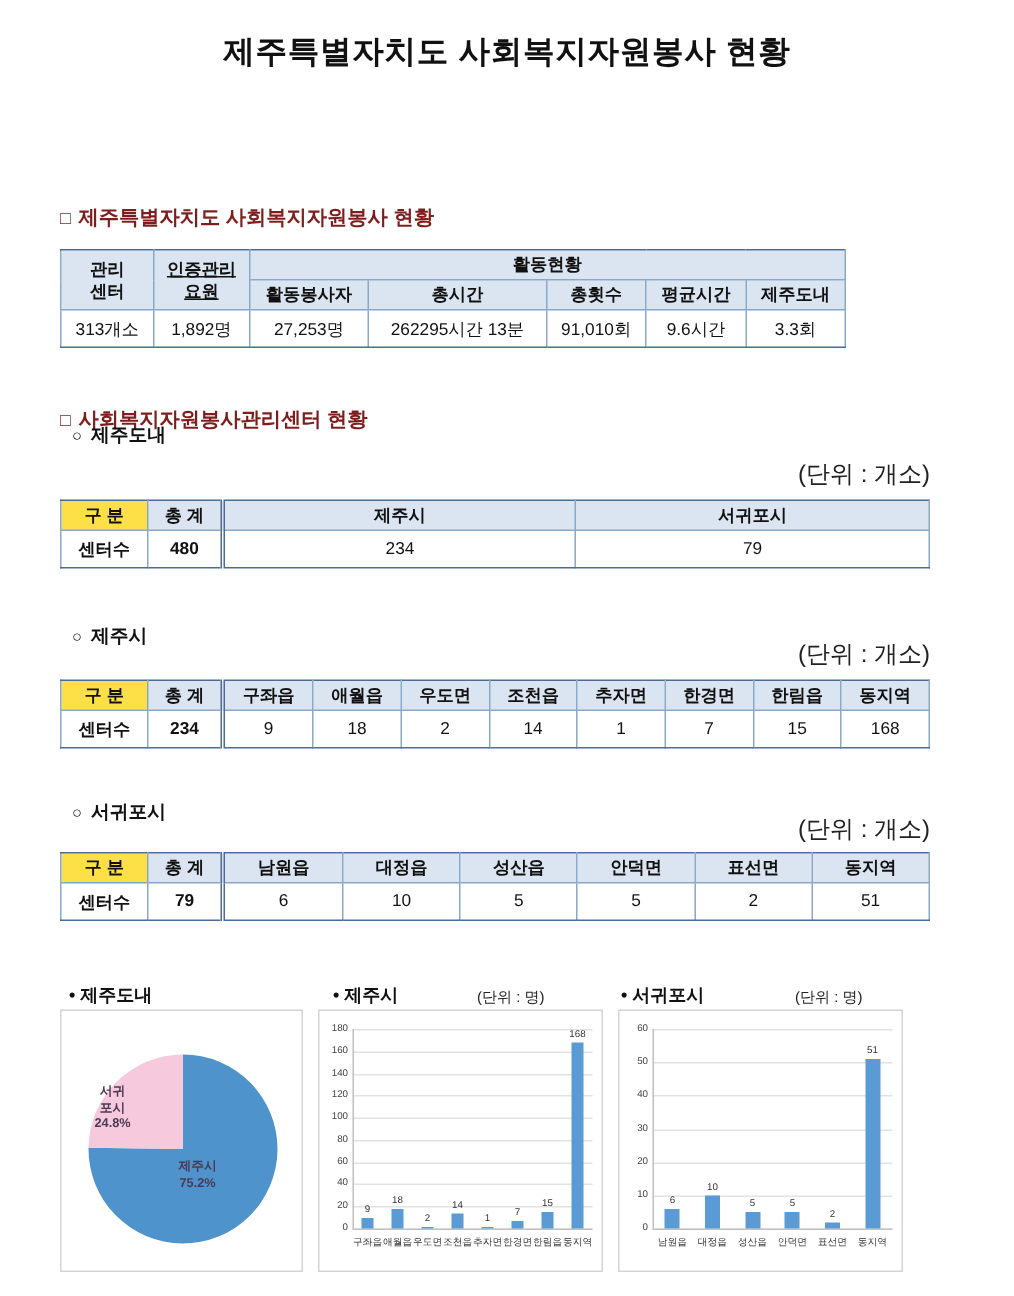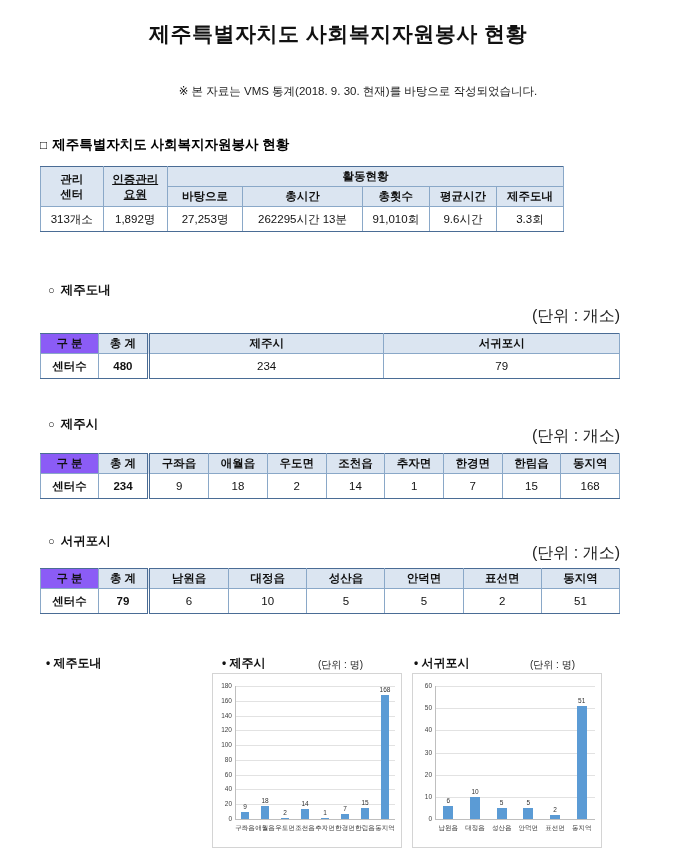--- a/index.html
+++ b/index.html
@@ -22,21 +22,21 @@
   }
   .doc-note {
     position: absolute; top: 84px; left: 0; width: 676px;
     text-align: center; padding-left: 40px;
     font-size: 11.5px; color: #1a1a1a;
   }
 
   
   .sec-h1 {
     position: absolute; left: 40px;
-    font-size: 13.5px; font-weight: bold; color: #000000;
+    font-size: 13.5px; font-weight: bold; color: #7f1d1d;
     white-space: nowrap;
   }
   .sec-h1 .mark { font-size: 12px; margin-right: 5px; }
   .sec-h2 {
     position: absolute; left: 48px;
     font-size: 12.5px; font-weight: bold; color: #111;
     white-space: nowrap;
   }
   .sec-h2 .mark { font-size: 11px; margin-right: 6px; }
 
@@ -63,21 +63,21 @@
     color: #111;
   }
   table.grid th {
     background: #dbe5f1;
     font-weight: bold;
     color: #111;
   }
   table.grid tr.body-row td { background: #ffffff; height: 25px; }
   table.grid .top-edge { border-top: 1.6px solid #4a6c95; }
   table.grid .bot-edge { border-bottom: 1.6px solid #4a6c95; }
-  table.grid .hdr-lbl { background: #8b5cf6; font-weight: bold; }
+  table.grid .hdr-lbl { background: #fde047; font-weight: bold; }
   table.grid .dbl-right { border-right: 3px double #4a6c95; }
   table.grid .tot { font-weight: bold; }
 
   
   .chart-title {
     position: absolute;
     font-size: 12px; font-weight: bold; color: #111;
     white-space: nowrap;
   }
   .chart-unit {
@@ -117,56 +117,58 @@
     position: absolute; text-align: center;
     font-size: 6.5px; color: #333; white-space: nowrap;
   }
 </style>
 </head>
 <body>
 
 <div class="page">
 
   <div class="doc-title">제주특별자치도  사회복지자원봉사  현황</div>
-  <div class="doc-note">※ 본 자료는 VMS 통계(2018. 9. 30. 현재)를 바탕으로 작성되었습니다.</div>
 
   <div class="sec-h1" style="top:136px;">
     <span class="mark">□</span><span>제주특별자치도  사회복지자원봉사  현황</span>
   </div>
 
   <table class="grid" id="t1" style="top:166px; left:40px; width:524px;">
     <tbody>
         <tr>
       <th rowspan="2" class="top-edge" style="width:75px;">
         <span>관리</span><br><span>센터</span>
       </th>
       <th rowspan="2" class="top-edge" style="width:75px;text-decoration:underline;">
         <span>인증관리</span><br><span>요원</span>
       </th>
       <th colspan="5" class="top-edge">활동현황</th>
     </tr>
     <tr>
-      <th style="width:95px;">바탕으로</th>
+      <th style="width:95px;">활동봉사자</th>
       <th style="width:140px;">총시간</th>
       <th style="width:80px;">총횟수</th>
       <th style="width:80px;">평균시간</th>
       <th style="width:80px;">제주도내</th>
     </tr>
     <tr class="body-row">
       <td class="bot-edge">313개소</td>
       <td class="bot-edge">1,892명</td>
       <td class="bot-edge">27,253명</td>
       <td class="bot-edge">262295시간 13분</td>
       <td class="bot-edge">91,010회</td>
       <td class="bot-edge">9.6시간</td>
       <td class="bot-edge">3.3회</td>
     </tr>
   </tbody>
     </table>
 
+  <div class="sec-h1" style="top:271px;">
+    <span class="mark">□</span><span>사회복지자원봉사관리센터  현황</span>
+  </div>
 
   <div class="sec-h2" style="top:282px;">
     <span class="mark">○</span><span>제주도내</span>
   </div>
   <div class="unit" style="top:306px;">(단위 : 개소)</div>
 
   <table class="grid" style="top:333px; left:40px; width:580px;">
     <tbody>
         <tr>
       <th class="top-edge hdr-lbl" style="width:58px;">구  분</th>
@@ -252,20 +254,31 @@
   </div>
   <div class="chart-title" style="top:655px; left:222px;">
     <span>•</span>&nbsp;<span>제주시</span>
   </div>
   <div class="chart-unit" style="top:658px; left:318px;">(단위 : 명)</div>
   <div class="chart-title" style="top:655px; left:414px;">
     <span>•</span>&nbsp;<span>서귀포시</span>
   </div>
   <div class="chart-unit" style="top:658px; left:530px;">(단위 : 명)</div>
 
+  <div class="chart-box" id="pie-box" style="top:673px; left:40px; width:162px; height:175px;"><svg width="162" height="175">
+        <path d="M 81 92 L 81 29 A 63 63 0 1 1 18.004974215159585 91.20833948734875 Z" fill="#4f93cd"></path>
+        <path d="M 81 92 L 18.004974215159585 91.20833948734875 A 63 63 0 0 1 80.99999999999999 29 Z" fill="#f6c9dd"></path>
+      </svg><div class="pie-label" style="left: 22px; top: 48px;">
+        <div>서귀</div>
+        <div>포시</div>
+        <div>24.8%</div>
+      </div><div class="pie-label" style="left: 78px; top: 98px;">
+        <div>제주시</div>
+        <div>75.2%</div>
+      </div></div>
 
   <div class="chart-box" id="bar1-box" style="top:673px; left:212px; width:190px; height:175px;">
       <div class="plot" style="left: 22px; top: 12px; width: 160px; height: 133px;">
         <div class="gridline" style="top: 133px; width: 160px;"></div>
         <div class="ytick" style="left: -21px; top: 129px; width: 18px;">0</div>
         <div class="gridline" style="top: 118.222px; width: 160px;"></div>
         <div class="ytick" style="left: -21px; top: 114.222px; width: 18px;">20</div>
         <div class="gridline" style="top: 103.444px; width: 160px;"></div>
         <div class="ytick" style="left: -21px; top: 99.4444px; width: 18px;">40</div>
         <div class="gridline" style="top: 88.6667px; width: 160px;"></div>

